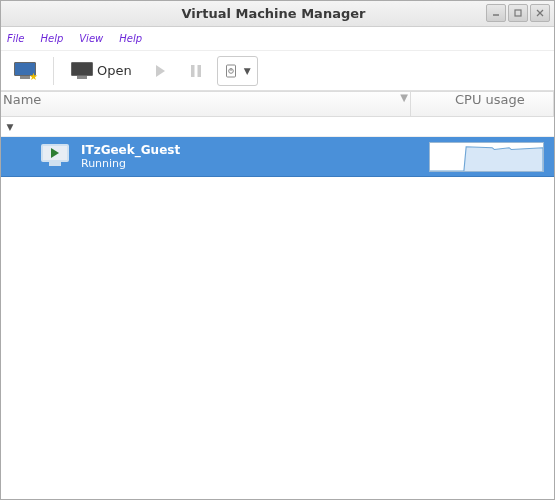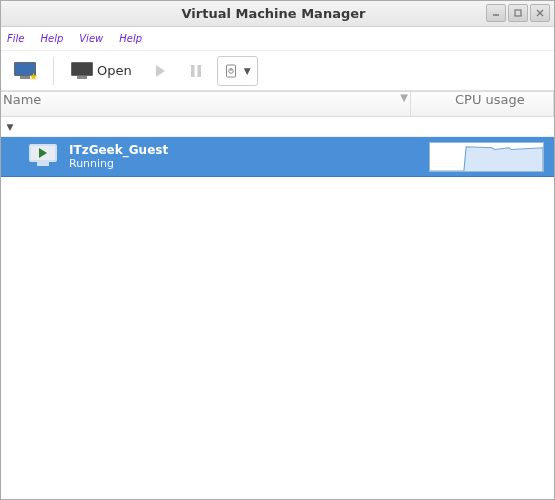--- a/index.html
+++ b/index.html
@@ -145,21 +145,21 @@
     display: flex;
     align-items: center;
     background: #4a90d9;
     color: #fff;
     border-bottom: 1px solid #3a7bc0;
   }
   .vm-cell-name {
     flex: 0 0 418px;
     display: flex;
     align-items: center;
-    padding-left: 28px;
+    padding-left: 40px;
     gap: 12px;
   }
   .vm-icon { position: relative; width: 28px; height: 24px; }
   .vm-icon .screen {
     width: 28px; height: 18px; background: #e8edf4; border: 2px solid #cfe0f0; border-radius: 2px;
     display:flex; align-items:center; justify-content:center;
   }
   .vm-icon .stand { width: 12px; height: 4px; background: #cfe0f0; margin: 0 auto; }
   .vm-icon .play { width:0; height:0; border-left: 8px solid #2e7d32; border-top:5px solid transparent; border-bottom:5px solid transparent;}
   .vm-text { display: flex; flex-direction: column; line-height: 1.2; }

